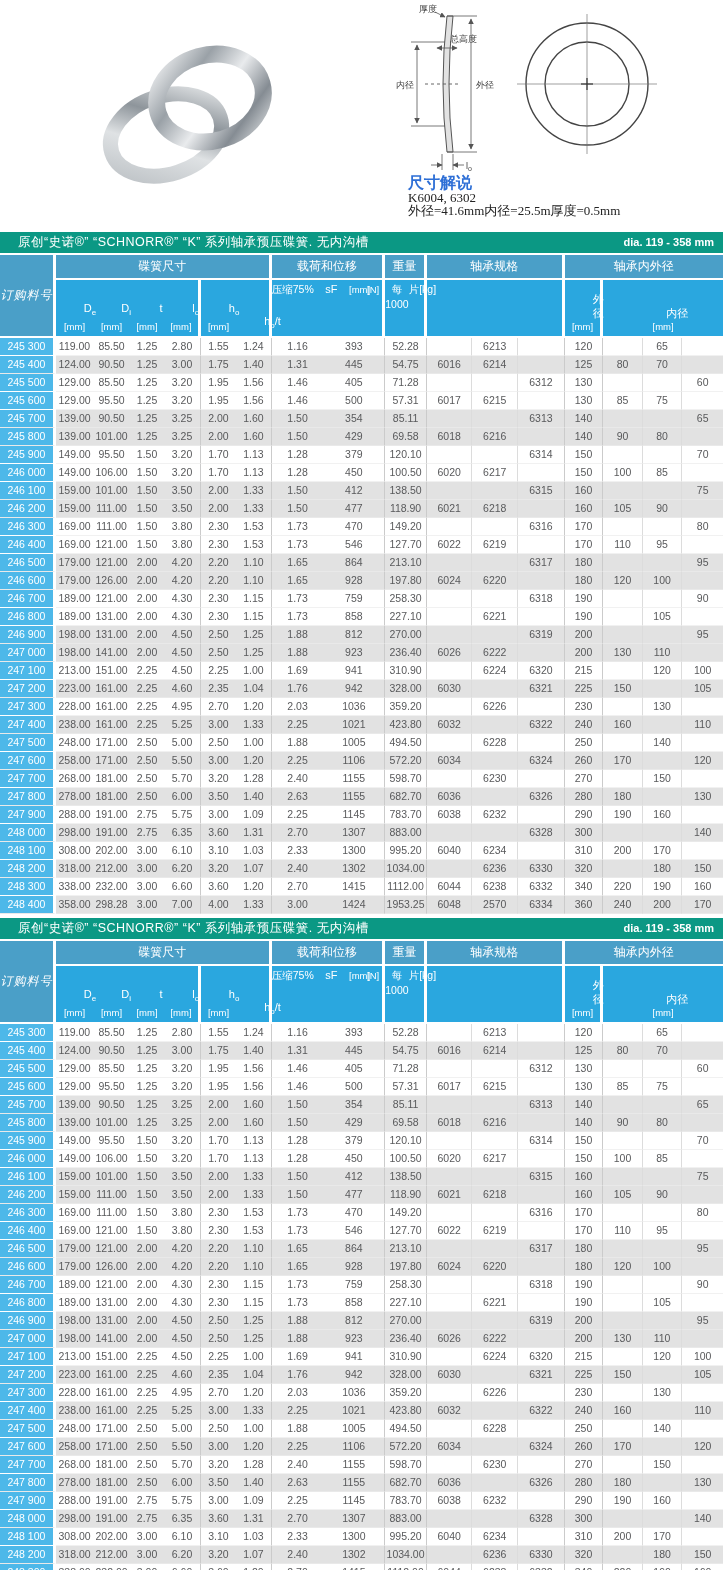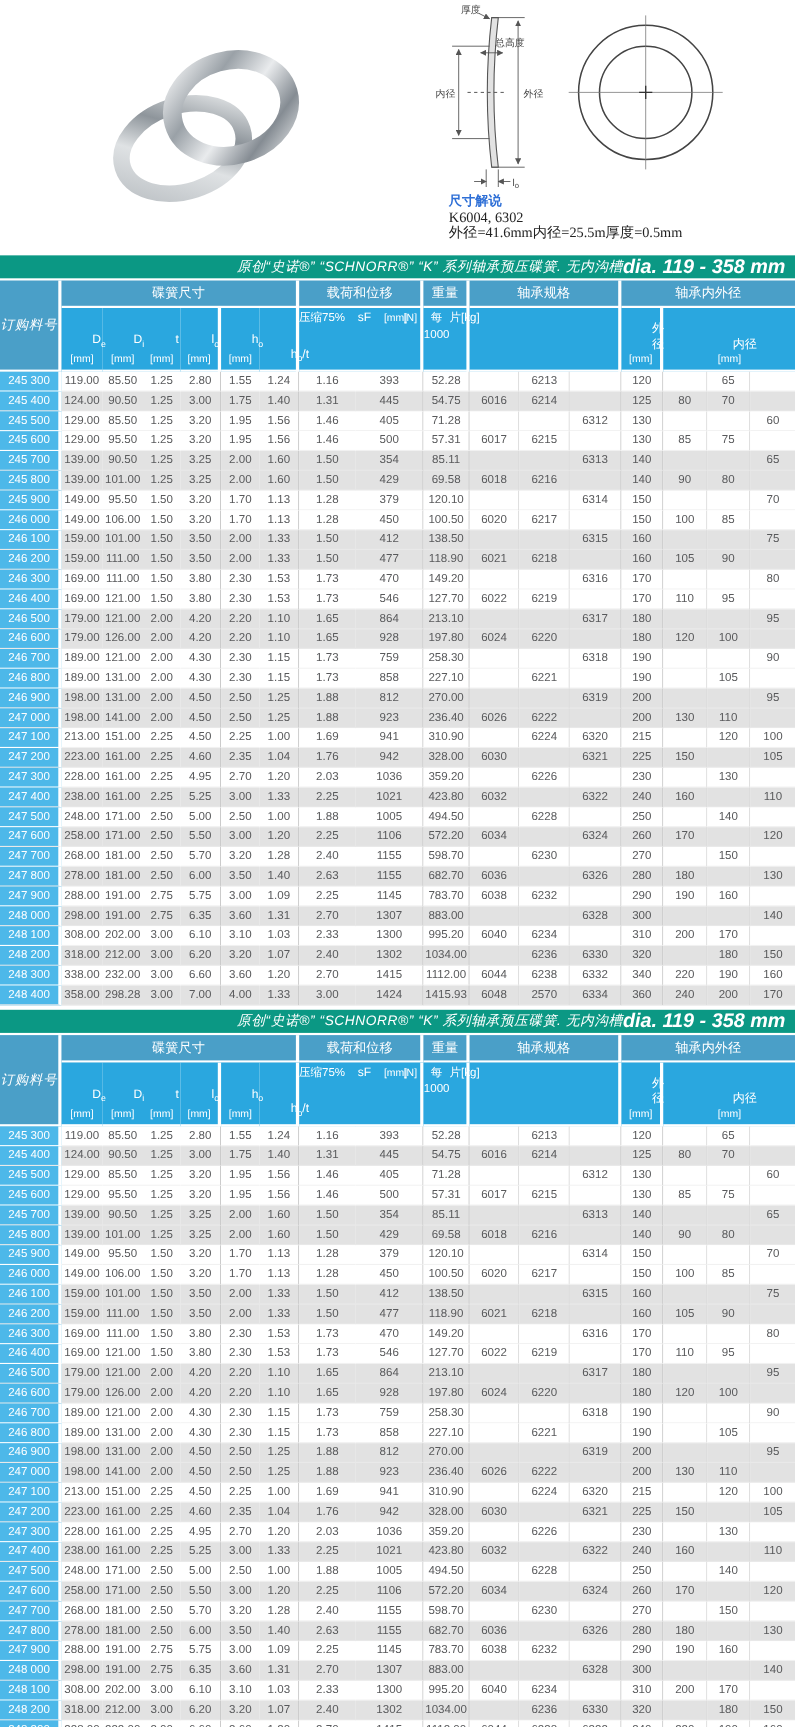--- a/index.html
+++ b/index.html
@@ -3,28 +3,28 @@
 <meta charset="utf-8">
 <style>
   html,body{margin:0;padding:0;background:#fff;}
   .page{position:relative;width:723px;height:1570px;background:#fff;overflow:hidden;
         font-family:"Liberation Sans","DejaVu Sans",sans-serif;}
   .corner-dot{position:absolute;left:7px;top:4px;width:7px;height:7px;background:#7fd4e8;}
   .top-section{position:relative;width:723px;height:232px;background:#fff;}
   .photo-wrap{position:absolute;left:88px;top:40px;width:210px;height:150px;}
   .diagram-wrap{position:absolute;left:395px;top:2px;width:285px;height:172px;}
   .caption{position:absolute;left:408px;top:176px;line-height:13px;}
-  .caption .cap-head{color:#2e6fd6;font-weight:bold;font-size:12px;margin-bottom:2px;}
+  .caption .cap-head{color:#2e6fd6;font-weight:bold;font-size:16px;margin-bottom:2px;}
   .caption .cap-line{color:#222;font-size:13px;font-family:Liberation Serif, serif;}
   svg text{font-family:"Liberation Sans","DejaVu Sans",sans-serif;fill:#444;font-size:9px;}
 
   .titlebar{height:21px;line-height:21px;background:#0b9884;color:#fff;
-            display:flex;justify-content:flex-end;margin-bottom:2px;font-style:italic;}
+            display:flex;justify-content:space-between;margin-bottom:2px;}
   .titlebar .tl{padding-left:18px;font-size:12.5px;letter-spacing:.5px;}
-  .titlebar .dia{padding-right:9px;font-size:18px;font-weight:bold;}
+  .titlebar .dia{padding-right:9px;font-size:11px;font-weight:bold;}
 
   table.tbl{table-layout:fixed;border-collapse:separate;border-spacing:0;width:723px;}
   table.tbl th,table.tbl td{box-sizing:border-box;padding:0;font-weight:normal;}
 
   thead th{color:#fff;text-align:center;vertical-align:middle;}
   tr.grp th{height:25px;background:#4a9fc8;font-size:12px;border-bottom:2px solid #fff;border-right:3px solid #fff;}
   tr.grp th:last-child{border-right:none;}
   th.order{background:#1ba3e0;font-size:11.5px;border-right:3px solid #fff;letter-spacing:1px;font-style:italic;}
   tr.sub th{height:53px;background:#2aa7df;vertical-align:bottom;}
   tr.sub th.gb{border-right:3px solid #fff;}
@@ -837,21 +837,21 @@
             <tr class="g">
               <td class="rl">248 400</td>
               <td>358.00</td>
               <td>298.28</td>
               <td>3.00</td>
               <td>7.00</td>
               <td>4.00</td>
               <td>1.33</td>
               <td>3.00</td>
               <td>1424</td>
-              <td>1415.93</td>
+              <td>1953.25</td>
               <td>6048</td>
               <td>2570</td>
               <td>6334</td>
               <td>360</td>
               <td>240</td>
               <td>200</td>
               <td>170</td>
             </tr>
           </tbody>
     </table>

